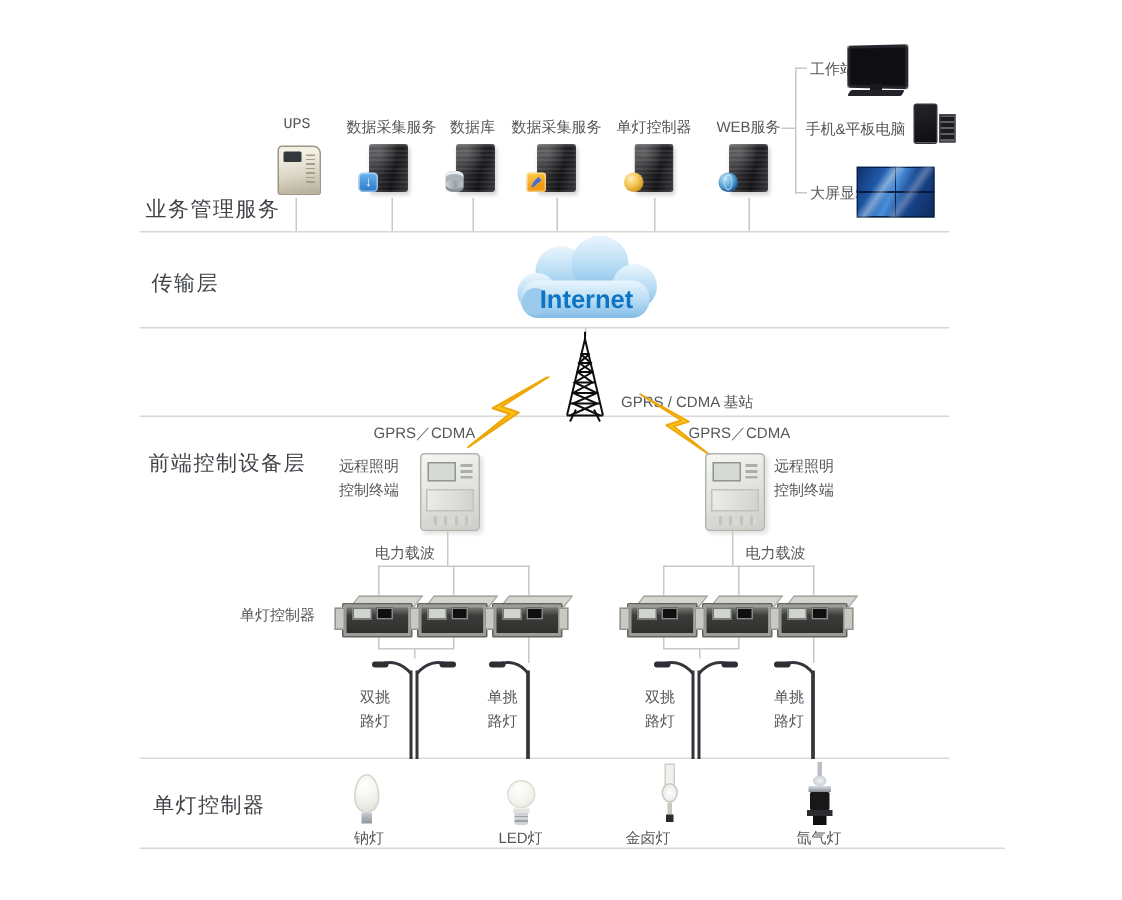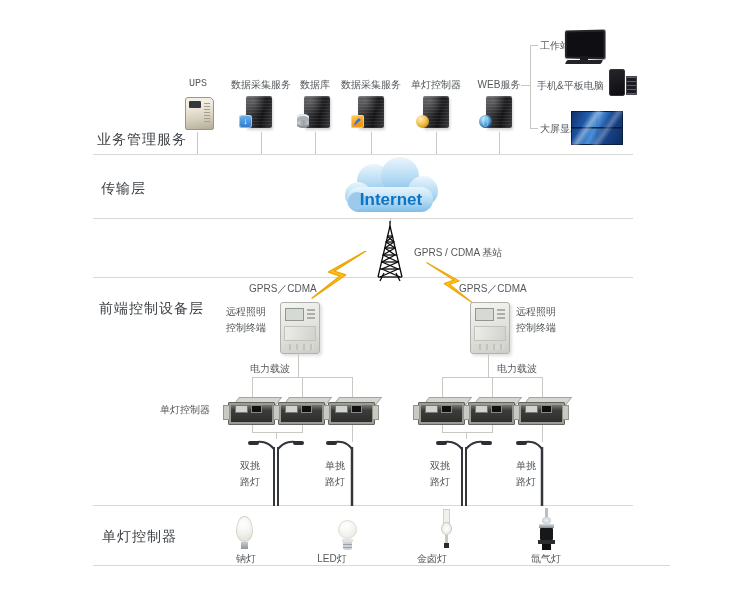--- a/index.html
+++ b/index.html
@@ -212,21 +212,21 @@
       <line x1="18" y1="27" x2="28" y2="27"></line>
       <line x1="16" y1="34" x2="30" y2="34"></line>
       <line x1="15" y1="41" x2="31" y2="41"></line>
       <line x1="13" y1="48" x2="33" y2="48"></line>
       <path d="M20,15 L27,21 L18,27 L28,34 L15,41 L31,48 L13,56"></path>
       <path d="M26,15 L19,21 L28,27 L16,34 L31,41 L15,48 L33,56"></path>
       <line x1="11" y1="56" x2="35" y2="56"></line>
       <path d="M13,60 L17,52 M33,60 L29,52"></path>
     </g>
   </svg>
-  <div class="lbl" style="left:414px;top:246px;">GPRS / CDMA 基站</div>
+  <div class="lbl" style="left:414px;top:261px;">GPRS / CDMA 基站</div>
 
   <svg class="icon-svg" style="left:311px;top:251px;" width="56" height="48" viewBox="0 0 58 50">
     <polygon points="57,0 18,22 30,26 1,49 36,25 24,21" fill="#ffc616" stroke="#eda70a" stroke-width="1.5" stroke-linejoin="round"></polygon>
   </svg>
   <svg class="icon-svg" style="left:426px;top:262px;transform:scaleX(-1);" width="48" height="43" viewBox="0 0 58 50">
     <polygon points="57,0 18,22 30,26 1,49 36,25 24,21" fill="#ffc616" stroke="#eda70a" stroke-width="1.5" stroke-linejoin="round"></polygon>
   </svg>
 
   <div class="lbl" style="left:249px;top:282px;">GPRS／CDMA</div>
   <div class="lbl" style="left:459px;top:282px;">GPRS／CDMA</div>
@@ -376,17 +376,17 @@
   <div class="bulb" style="left:538px;top:508px;">
     <div class="xe-tube"></div>
       <div class="xe-bulge"></div>
       <div class="xe-collar"></div>
     <div class="xe-body"></div>
       <div class="xe-foot"></div>
       <div class="xe-bottom"></div>
   </div>
 
   <div class="lbl c" style="left:226px;top:552px;width:40px;">钠灯</div>
-  <div class="lbl c" style="left:312px;top:552px;width:40px;">LED灯</div>
+  <div class="lbl c" style="left:327px;top:552px;width:40px;">LED灯</div>
   <div class="lbl c" style="left:412px;top:552px;width:40px;">金卤灯</div>
   <div class="lbl c" style="left:526px;top:552px;width:40px;">氙气灯</div>
 
 </div>
 
 </body></html>

